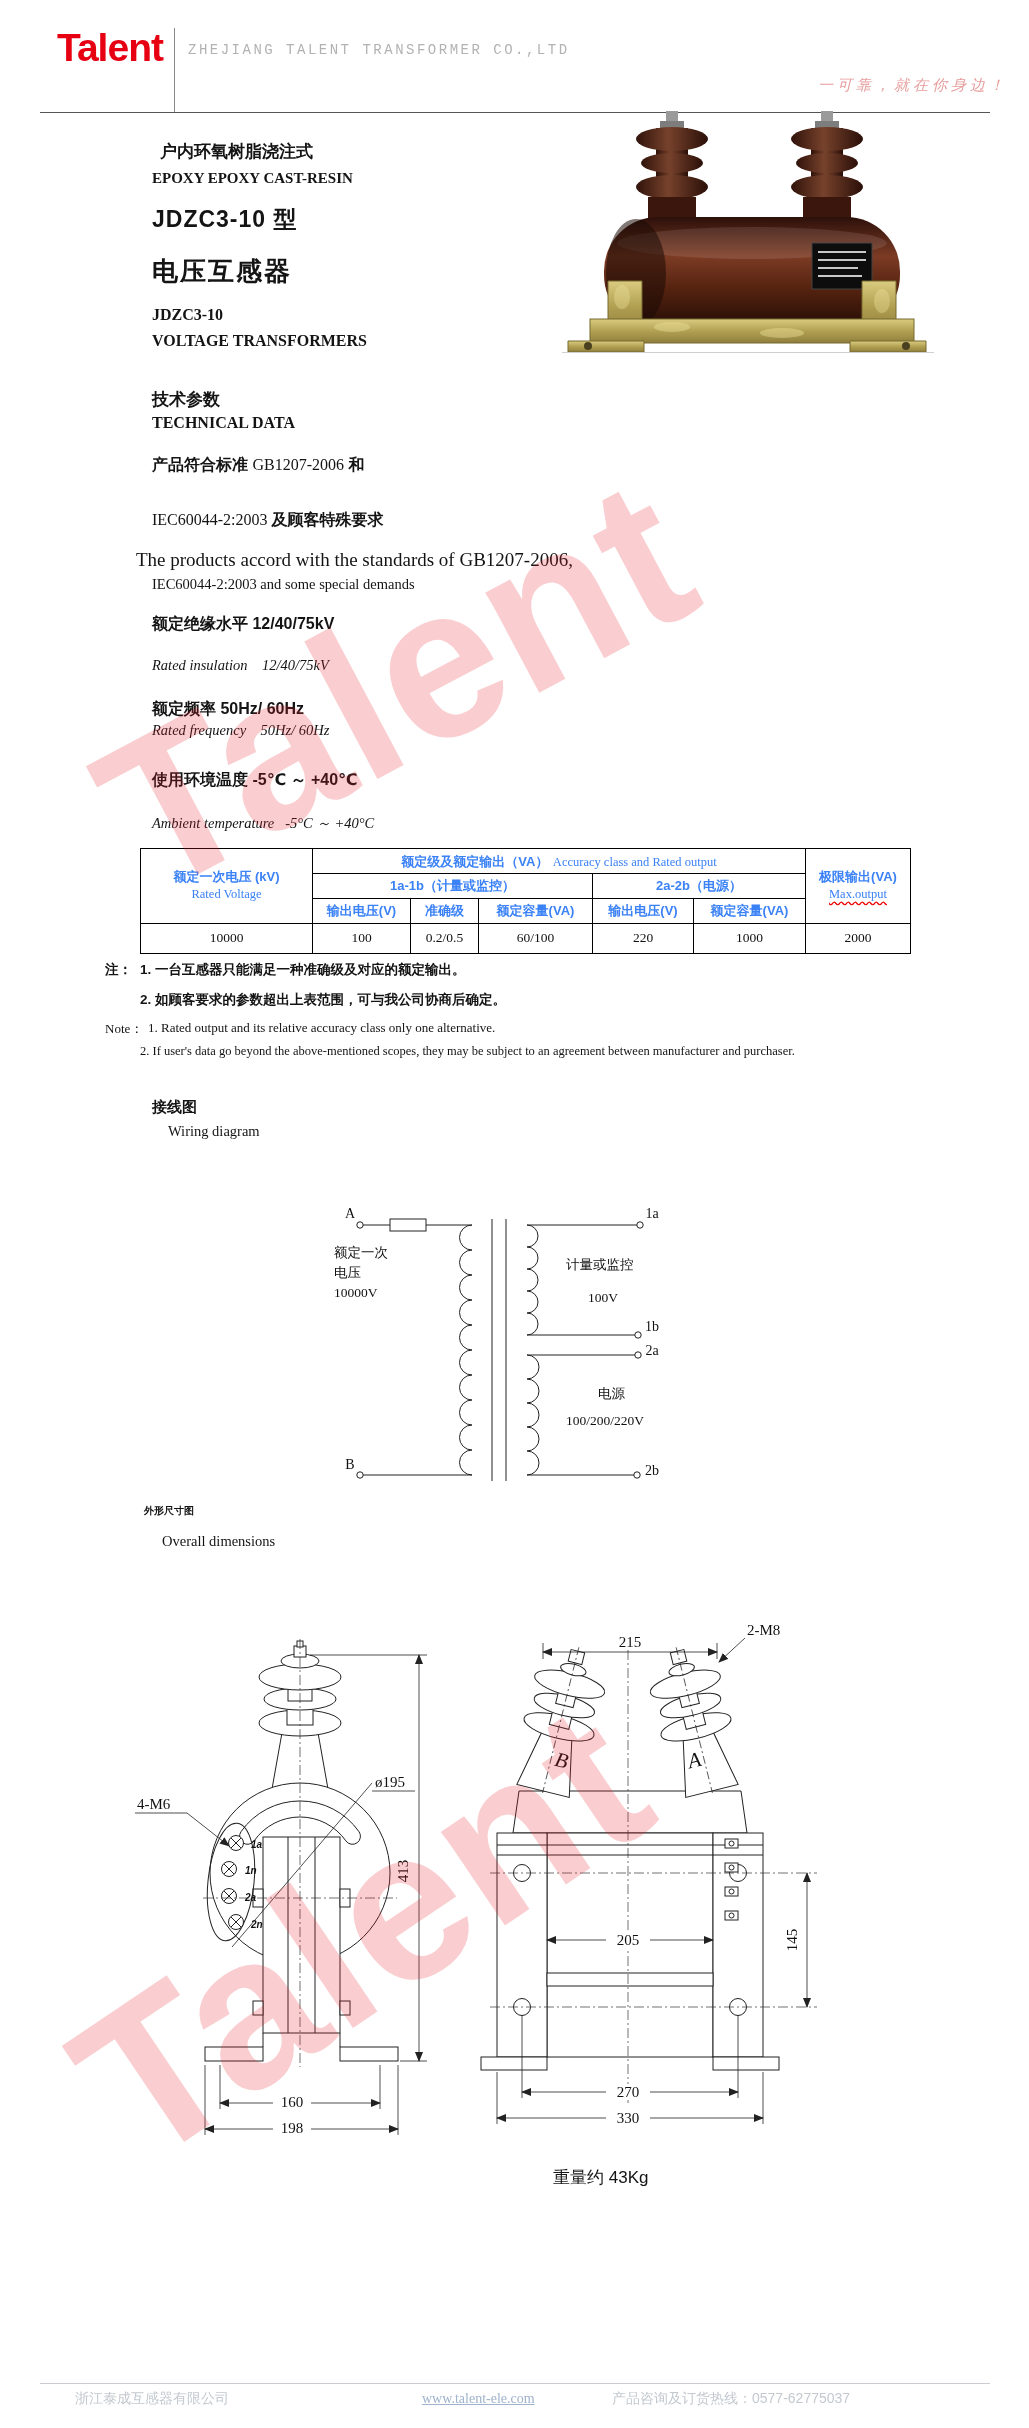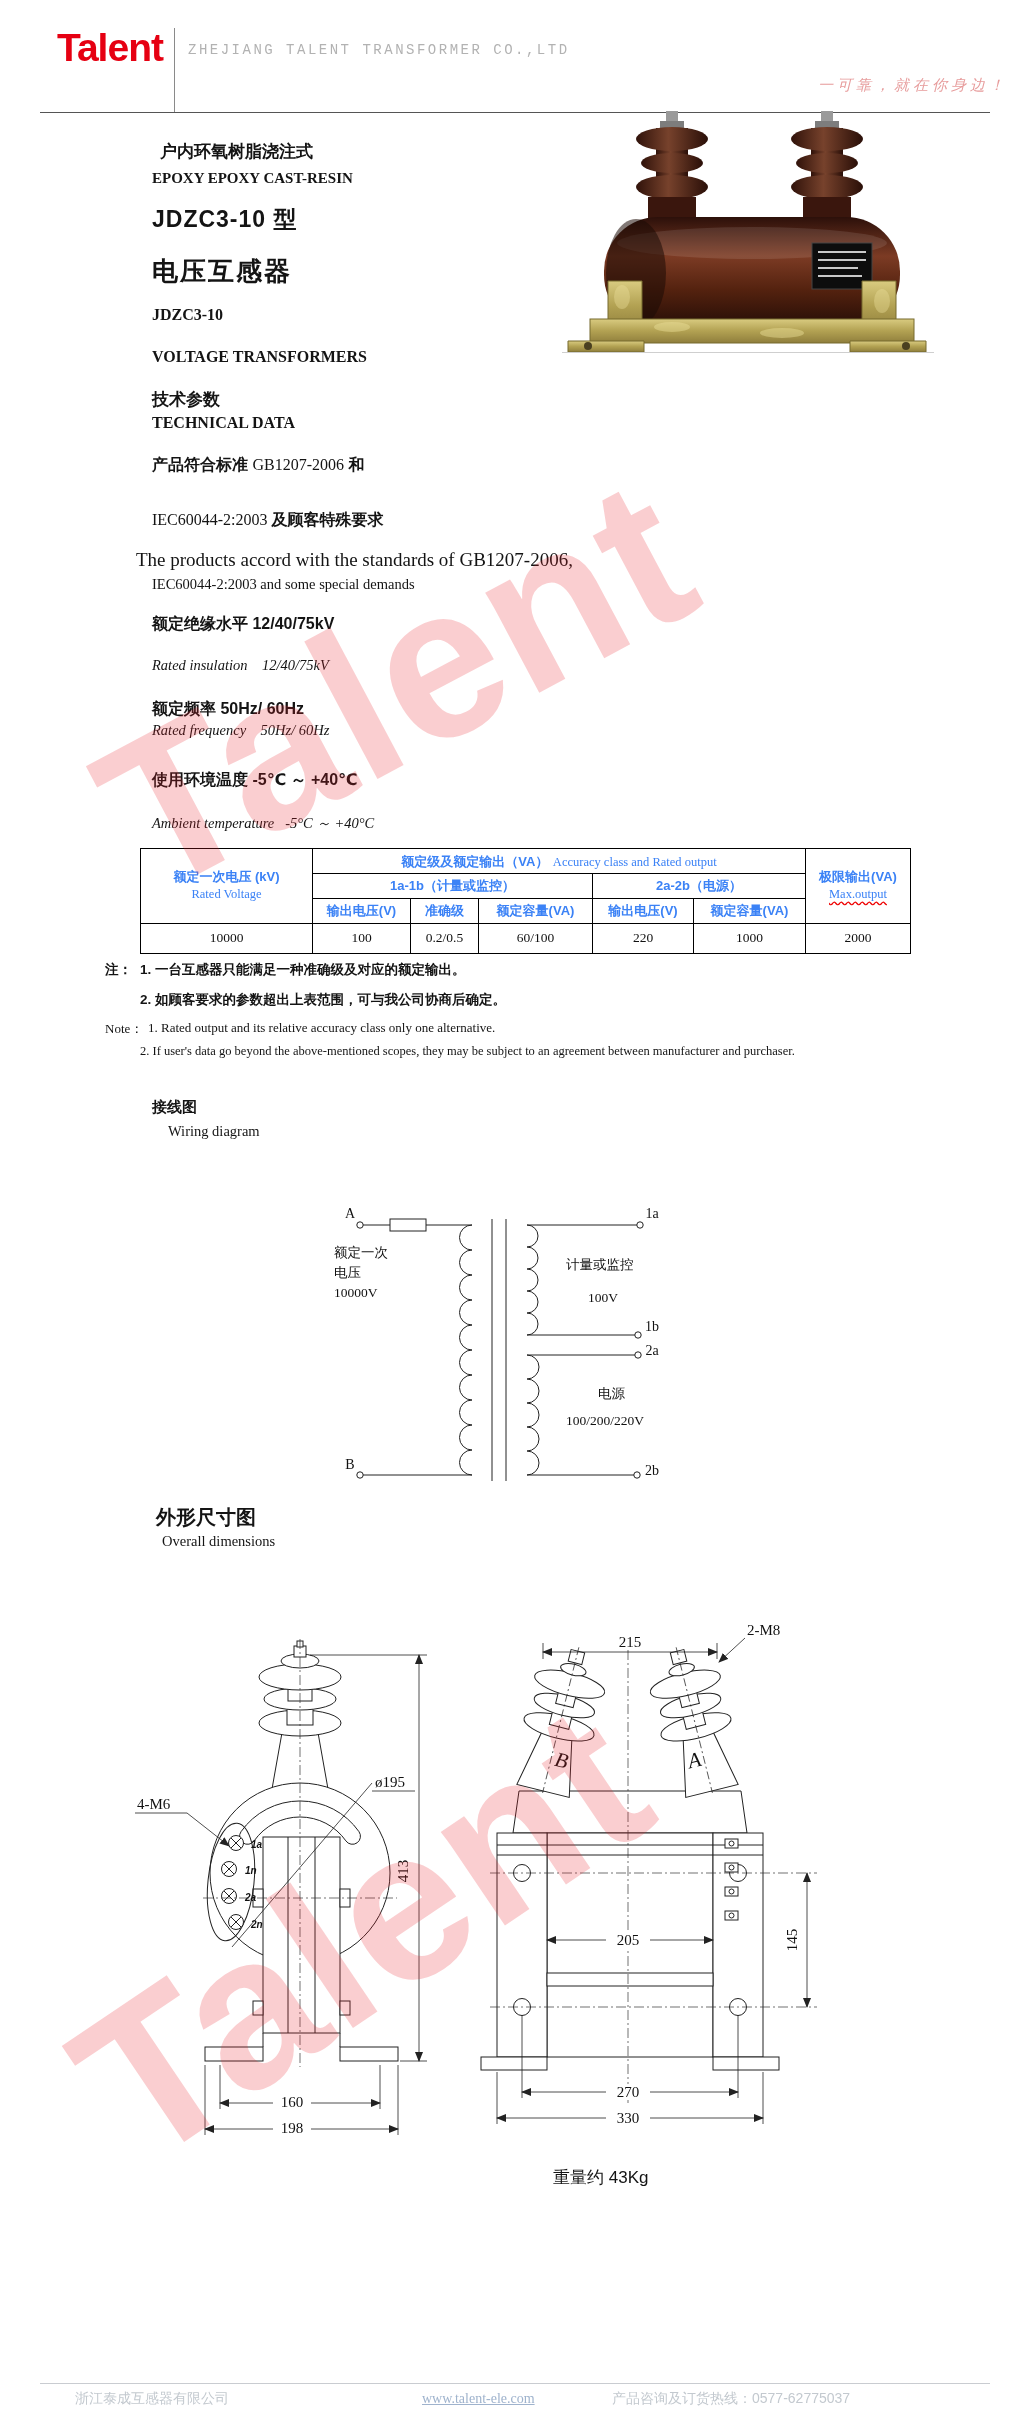--- a/index.html
+++ b/index.html
@@ -115,21 +115,21 @@
     <circle cx="36" cy="241" r="4" fill="#4a4020"></circle>
     <circle cx="354" cy="241" r="4" fill="#4a4020"></circle>
     <rect x="10" y="247" width="372" height="1.5" fill="#cfcfcf"></rect>
   </svg>
 
   <div class="abs cnb" style="left:160px;top:140px;font-size:17px;">户内环氧树脂浇注式</div>
   <div class="abs serb" style="left:152px;top:170px;font-size:15px;">EPOXY EPOXY CAST-RESIN</div>
   <div class="abs cnb" style="left:152px;top:204px;font-size:23px;letter-spacing:1px;">JDZC3-10 型</div>
   <div class="abs cnb" style="left:152px;top:254px;font-size:26px;letter-spacing:2px;">电压互感器</div>
   <div class="abs serb" style="left:152px;top:306px;font-size:16px;">JDZC3-10</div>
-  <div class="abs serb" style="left:152px;top:332px;font-size:16px;margin-top:16px;">VOLTAGE TRANSFORMERS</div>
+  <div class="abs serb" style="left:152px;top:332px;font-size:16px;">VOLTAGE TRANSFORMERS</div>
 
   <div class="abs cnb" style="left:152px;top:388px;font-size:17px;">技术参数</div>
   <div class="abs serb" style="left:152px;top:414px;font-size:16px;">TECHNICAL DATA</div>
   <div class="abs" style="left:152px;top:455px;font-size:16px;">
     <span class="cnb">产品符合标准 </span><span class="ser" style="font-size:16px;">GB1207-2006</span><span class="cnb"> 和</span>
   </div>
   <div class="abs" style="left:152px;top:510px;font-size:16px;">
     <span class="ser" style="font-size:16px;">IEC60044-2:2003 </span><span class="cnb">及顾客特殊要求</span>
   </div>
   <div class="abs ser" style="left:136px;top:549px;font-size:19px;">The products accord with the standards of GB1207-2006,</div>
@@ -229,21 +229,21 @@
     <text class="wterm" x="352" y="280" text-anchor="middle">2b</text>
     <text class="wtext" x="34" y="62">额定一次</text>
     <text class="wtext" x="34" y="82">电压</text>
     <text class="wtext" x="34" y="102">10000V</text>
     <text class="wtext" x="266" y="74">计量或监控</text>
     <text class="wtext" x="288" y="107">100V</text>
     <text class="wtext" x="298" y="203">电源</text>
     <text class="wtext" x="266" y="230">100/200/220V</text>
   </svg>
 
-  <div class="abs cnb" style="left:156px;top:1504px;font-size:20px;">外形尺寸图</div>
+  <div class="abs cnb" style="left:144px;top:1504px;font-size:10px;">外形尺寸图</div>
   <div class="abs ser" style="left:162px;top:1533px;font-size:14.5px;">Overall dimensions</div>
 
   <svg class="abs" style="left:95px;top:1595px;" width="855" height="560" viewBox="0 0 855 560">
     <defs>
       <marker id="arr" markerUnits="userSpaceOnUse" markerWidth="10" markerHeight="8" refX="9" refY="4" orient="auto-start-reverse">
         <path d="M0,0L10,4L0,8Z" fill="#222"></path>
       </marker>
     </defs>
 
     <g stroke="#222" stroke-width="1" fill="#fff">

